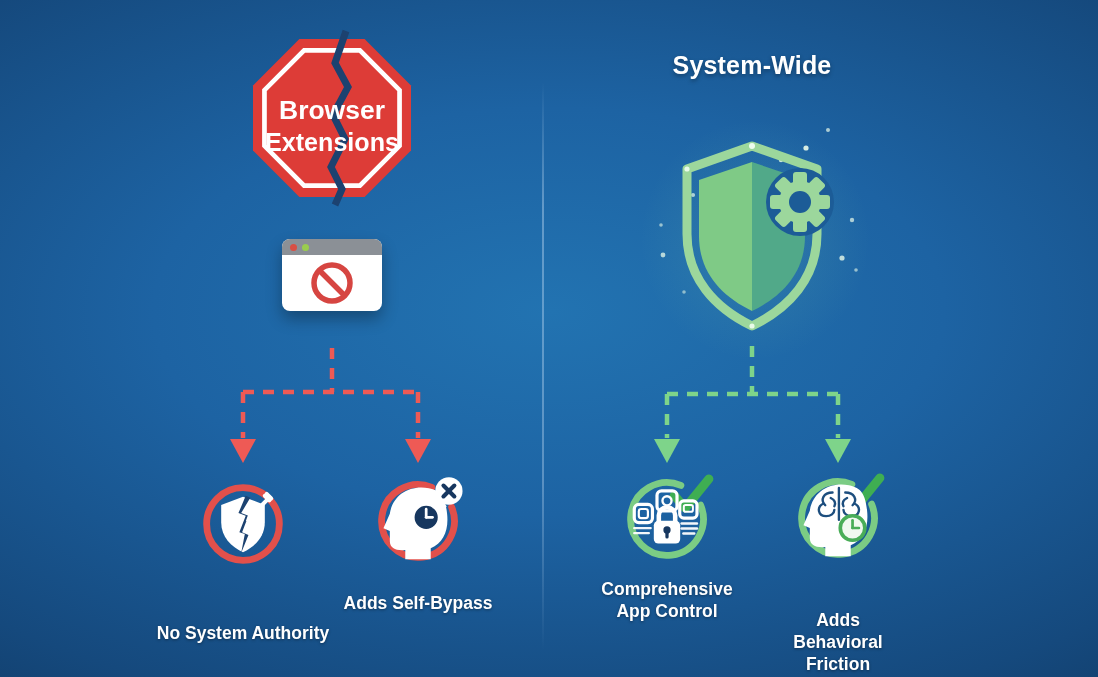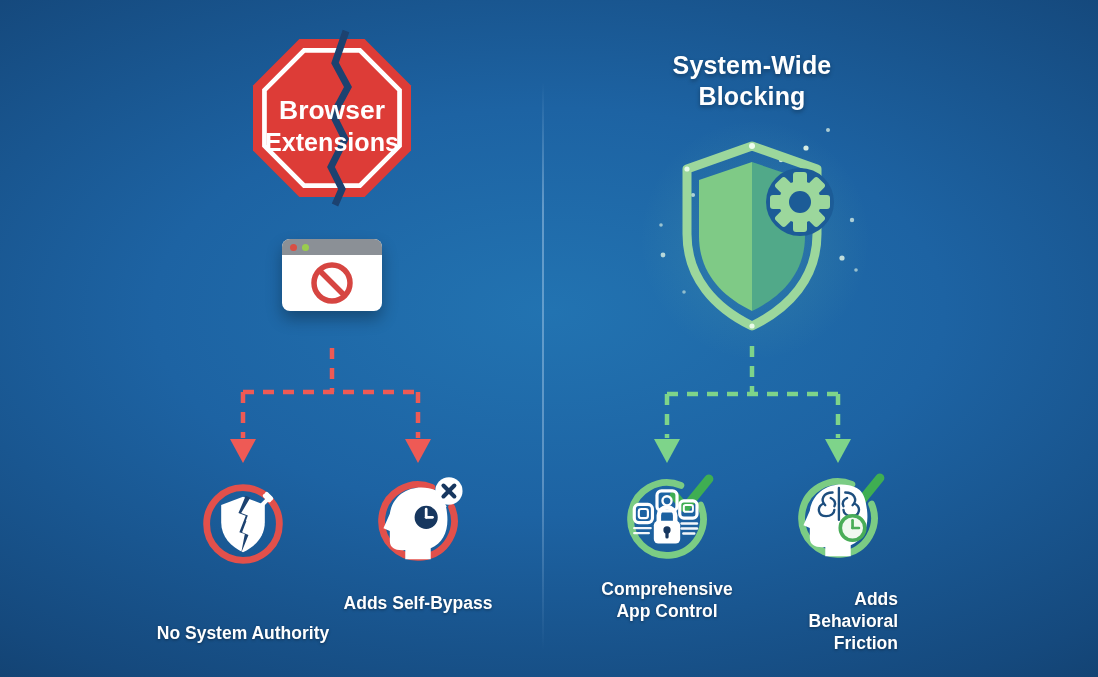--- a/index.html
+++ b/index.html
@@ -112,21 +112,20 @@
     </svg>
 
     <div class="abs label label-1line" style="left:133px;top:589px;width:220px;margin-top:33px;">No System Authority</div>
     <div class="abs label label-1line" style="left:318px;top:592px;width:200px;">Adds Self-Bypass</div>
   </div>
 
   <div>
 
     <div class="abs title">
       <div>System-Wide</div>
-      <div>Blocking</div>
     </div>
 
     <div class="abs shield-glow"></div>
 
     <svg class="abs" style="left:656px;top:136px;" width="192" height="202" viewBox="0 0 192 202">
 
       <g fill="#eafbea">
         <circle cx="66" cy="22" r="2.4" opacity=".9"></circle>
         <circle cx="125" cy="24" r="2.2" opacity=".85"></circle>
         <circle cx="150" cy="12" r="2.6" opacity=".9"></circle>
@@ -213,16 +212,16 @@
         <path d="M10,-22 C6,-20 4,-17 6,-13"></path>
       </g>
       <circle cx="16" cy="11" r="13.5" fill="#f0f9f0" stroke="#49ad58" stroke-width="4"></circle>
       <g stroke="#49ad58" stroke-width="3" stroke-linecap="round">
         <line x1="16" y1="11" x2="16" y2="2.5"></line>
         <line x1="16" y1="11" x2="23" y2="11"></line>
       </g>
     </svg>
 
     <div class="abs label label-1line" style="left:587px;top:578px;width:160px;">Comprehensive App Control</div>
-    <div class="abs label label-1line" style="left:778px;top:588px;width:120px;text-align:right;">Adds Behavioral Friction</div>
+    <div class="abs label label-1line" style="left:778px;top:609px;width:120px;">Adds Behavioral Friction</div>
   </div>
 
 </div>
 
 </body></html>

